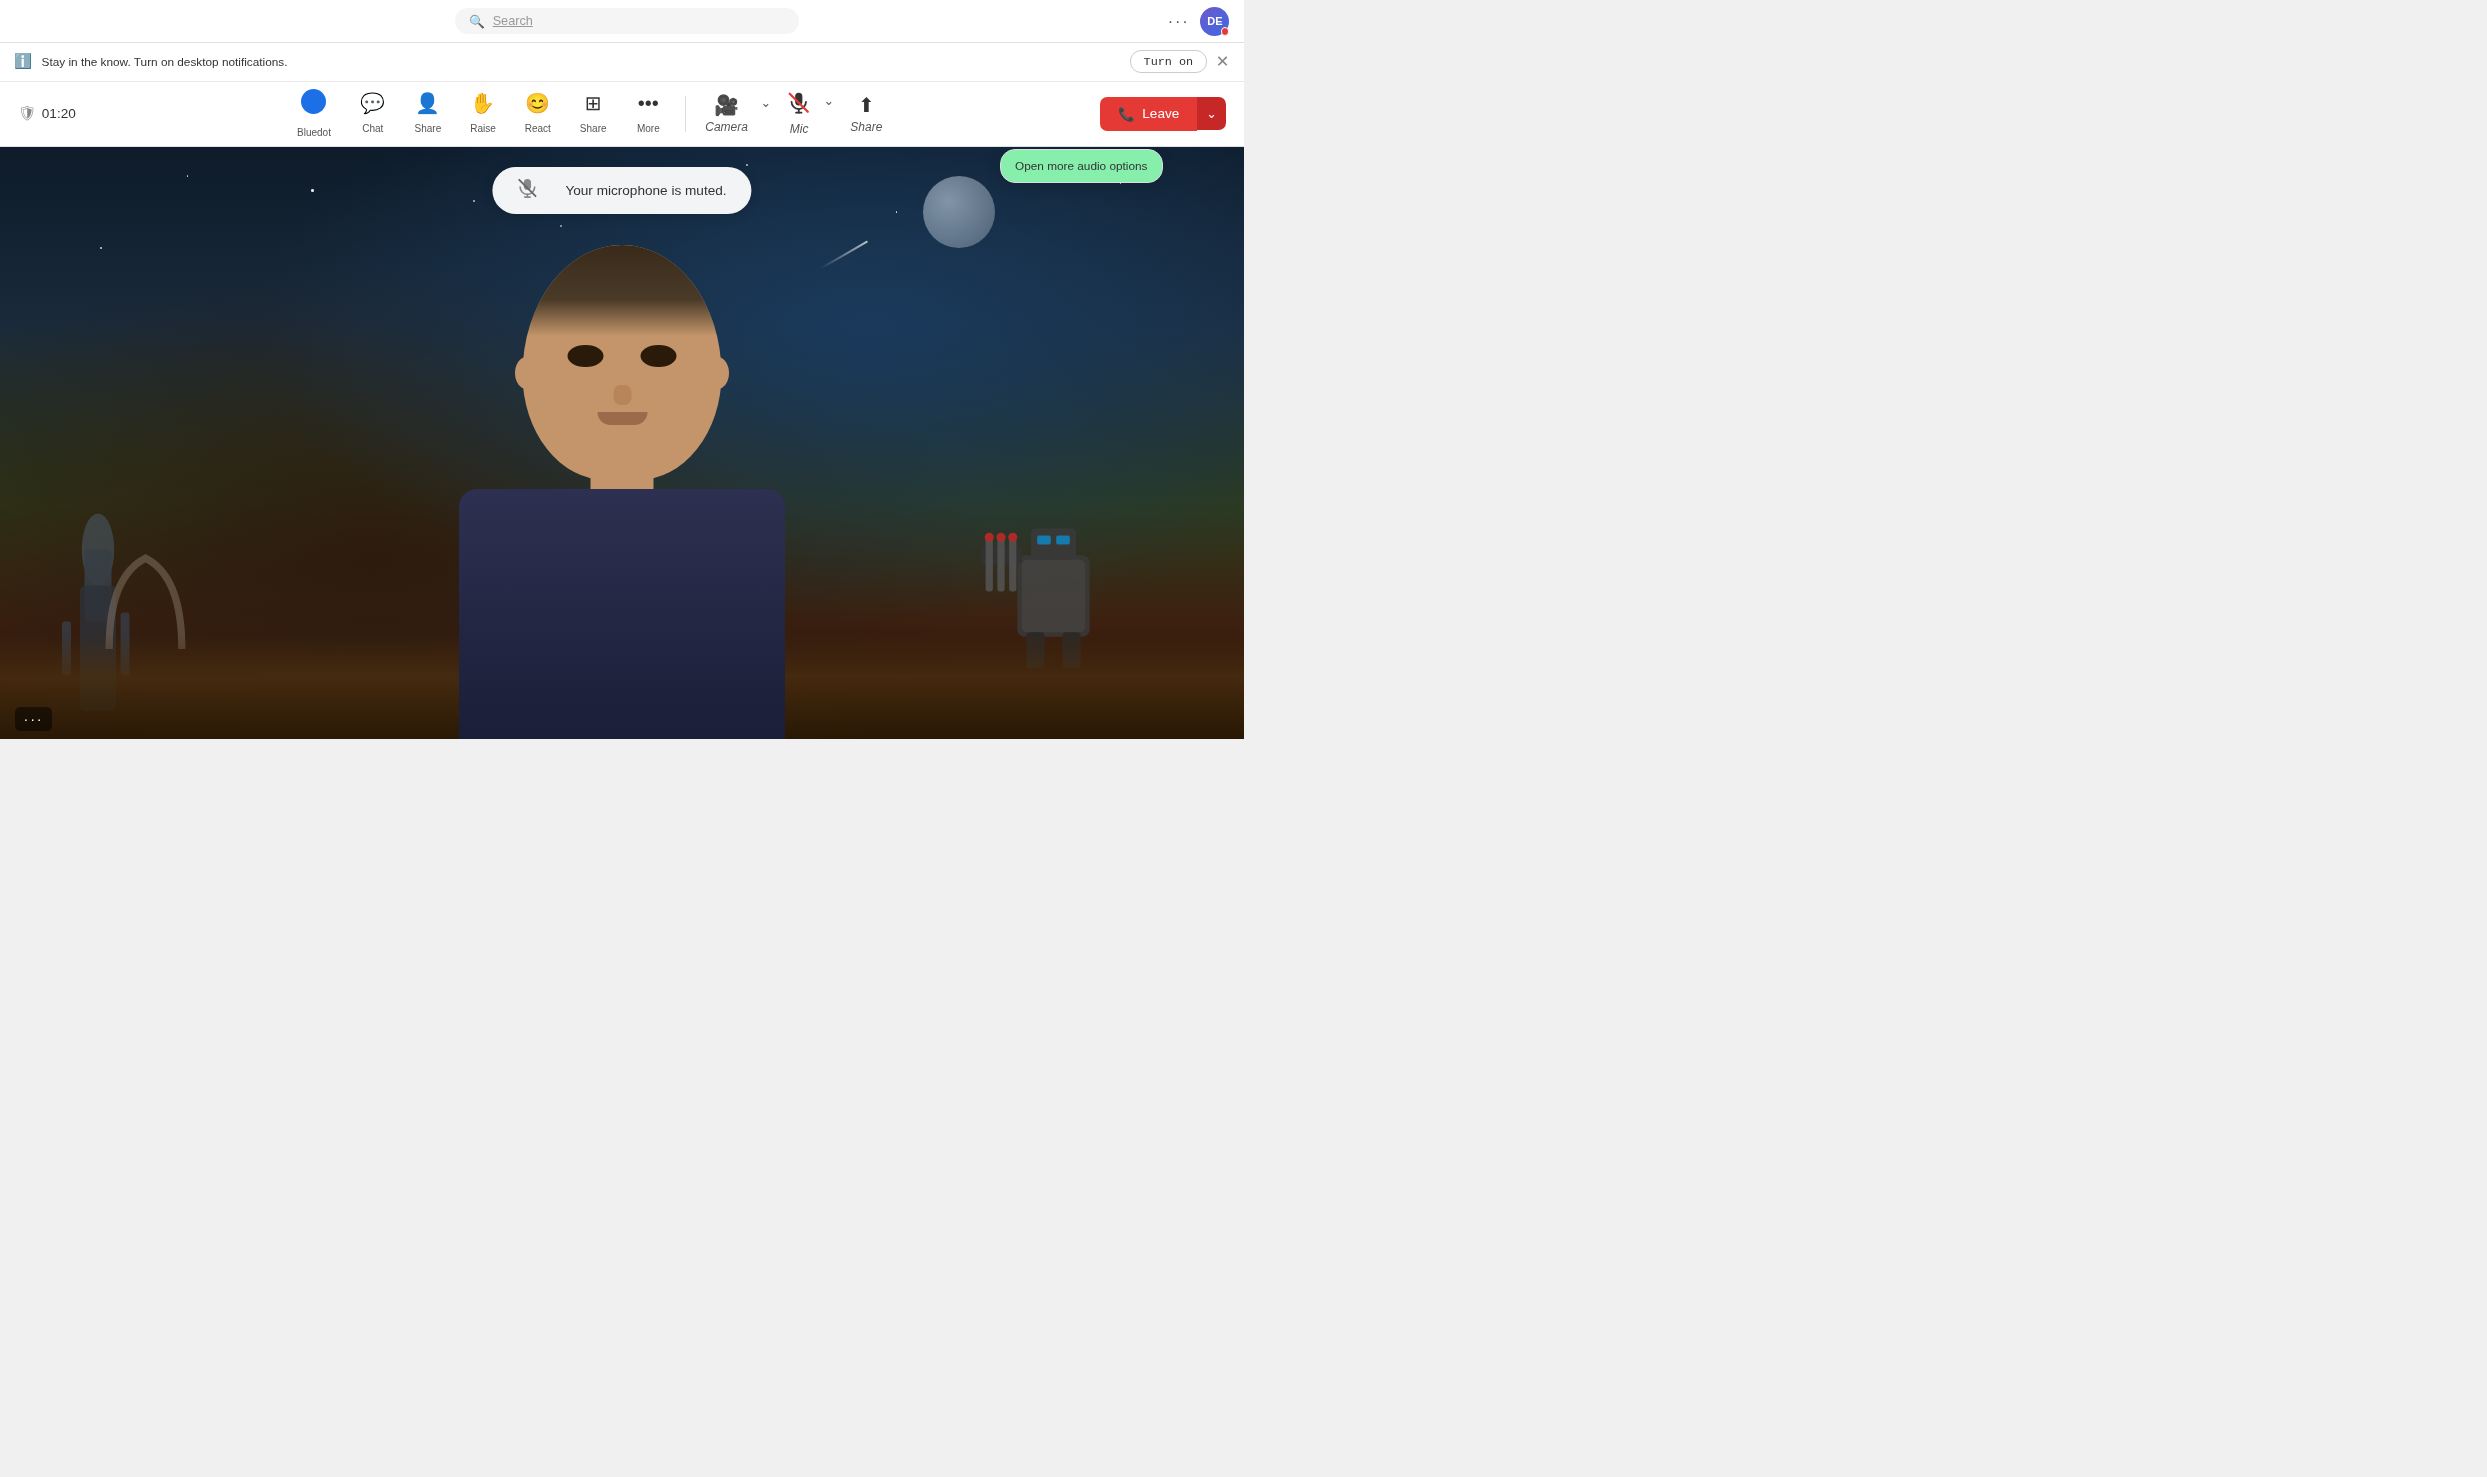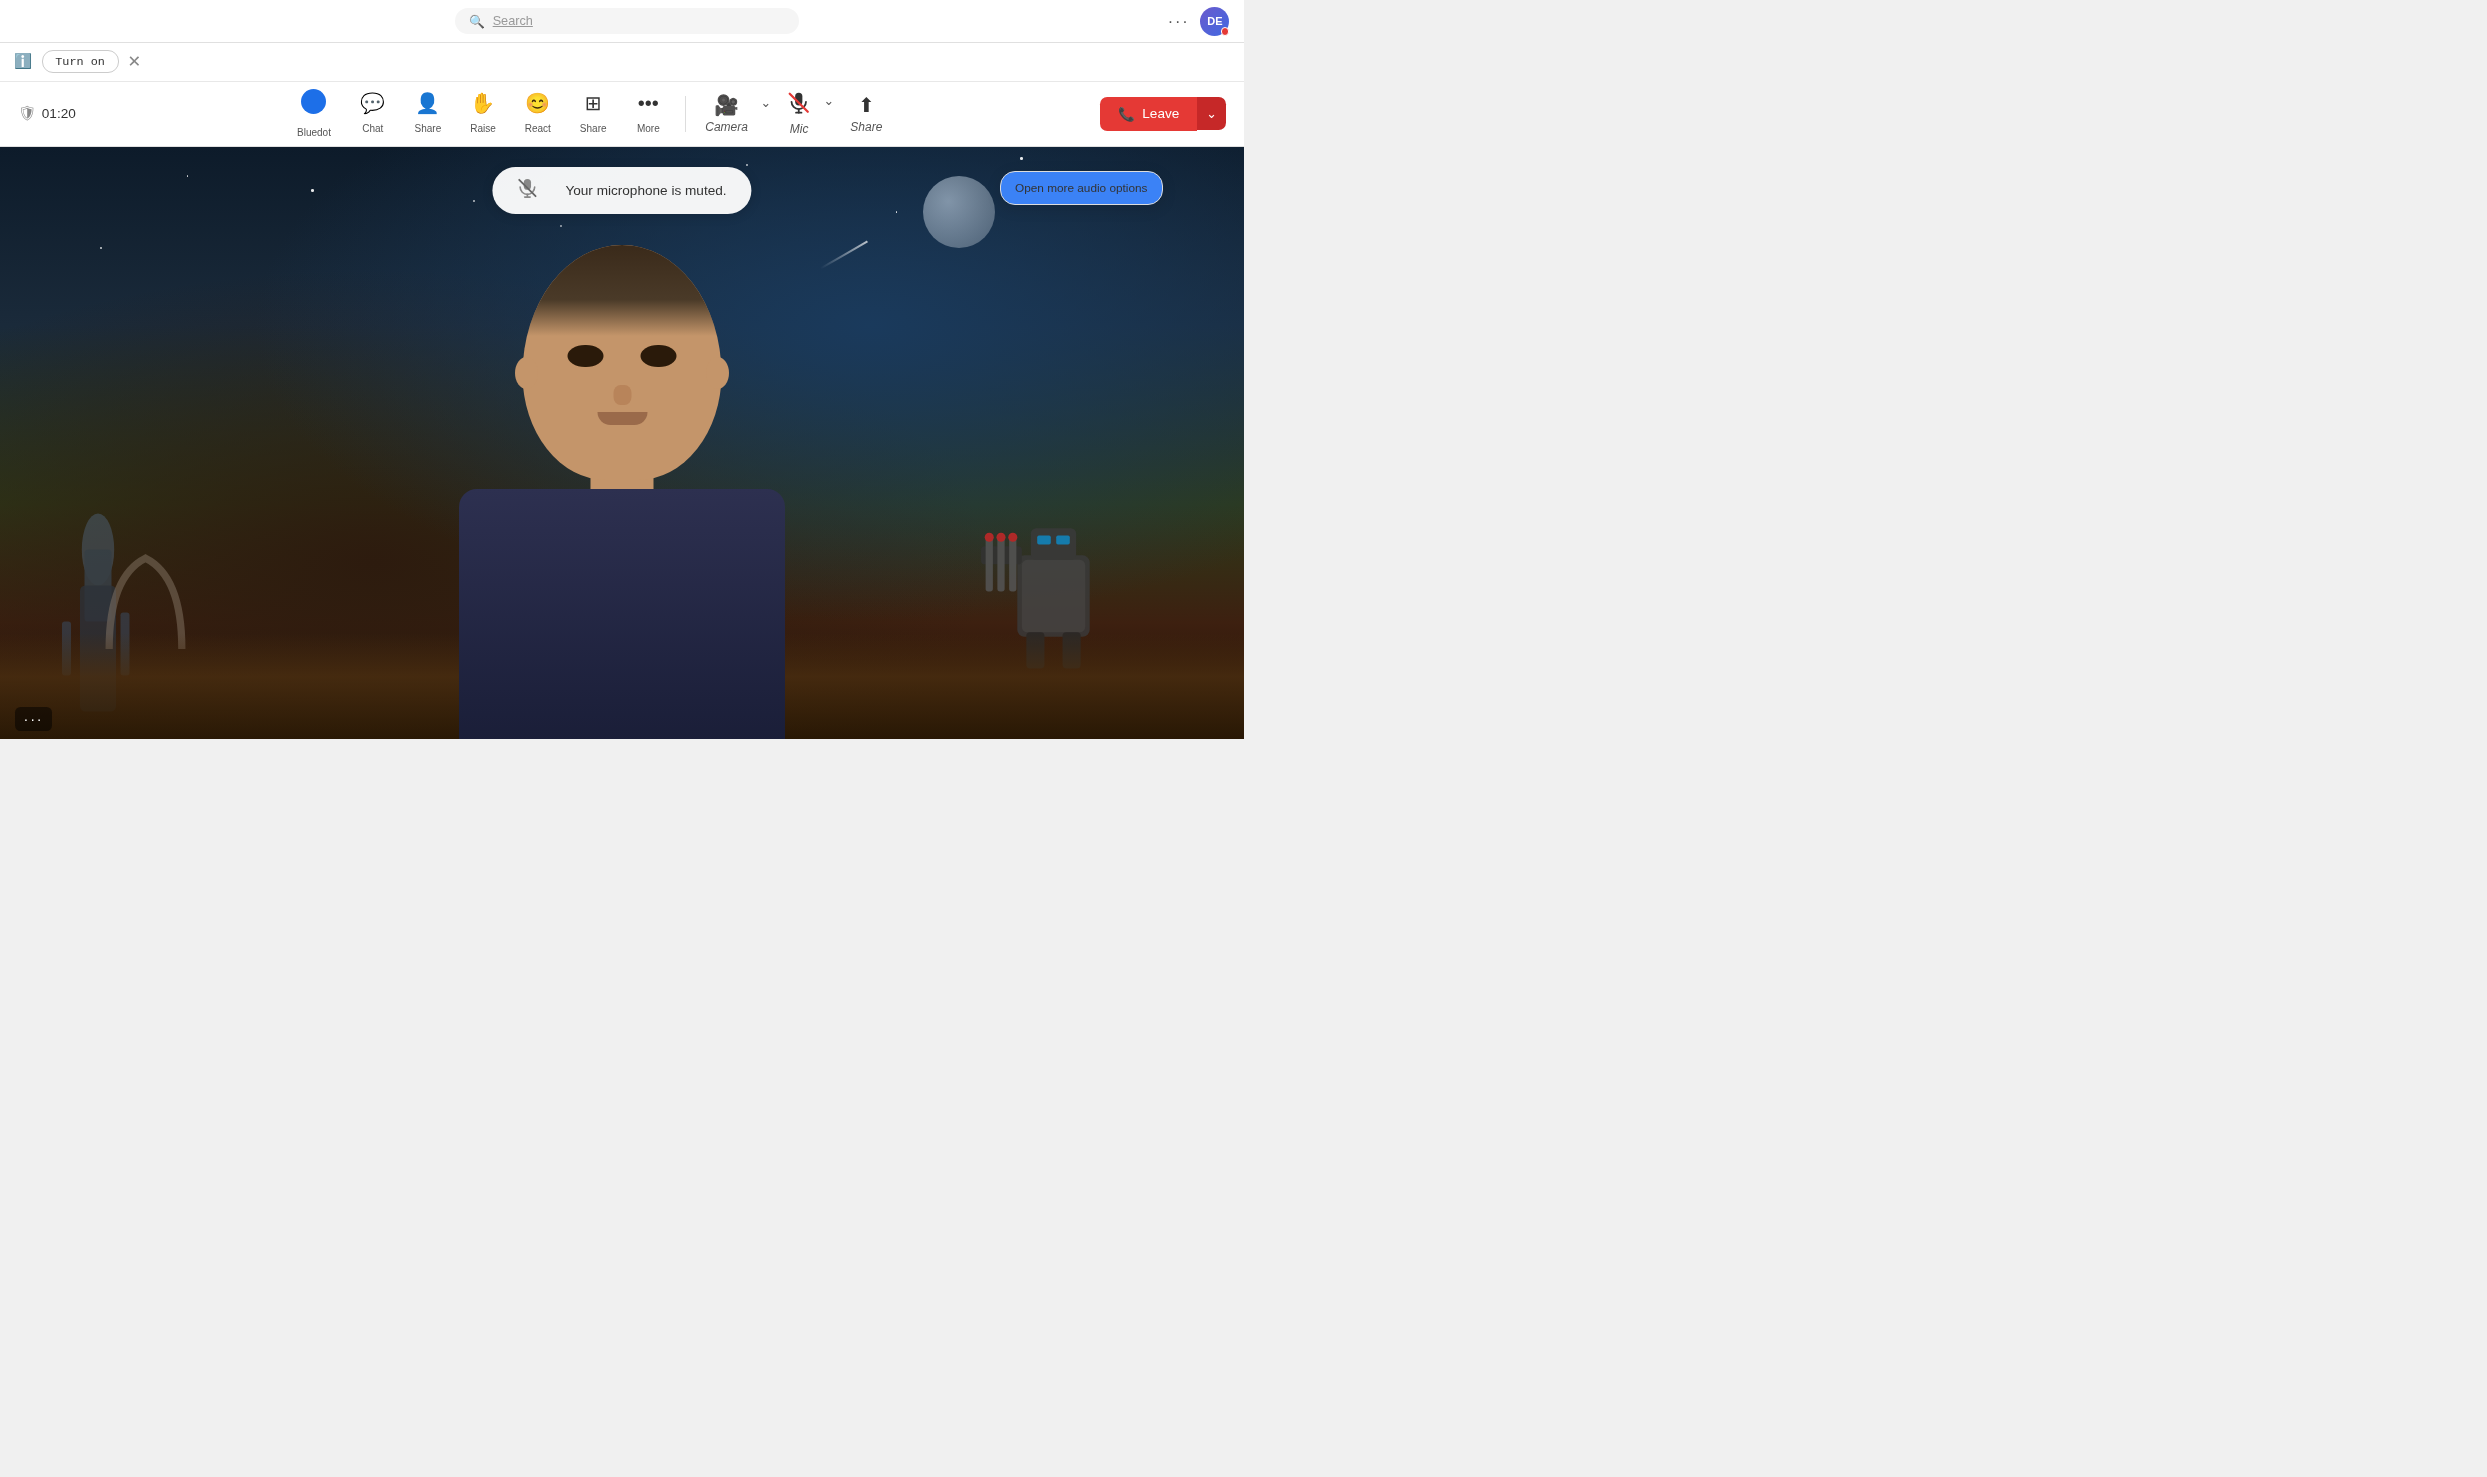--- a/index.html
+++ b/index.html
@@ -288,23 +288,23 @@
       white-space: nowrap;
     }
     .muted-mic-icon {
       font-size: 18px;
       color: #666;
     }
 
     
     .tooltip-box {
       position: absolute;
-      top: 24px;
+      top: 2px;
       right: 81px;
-      background: #3b82f6;
+      background: #86efac;
       border: 0.9px solid #ddd;
       border-radius: 15px;
       padding: 9px 14.5px;
       font-size: 11.8px;
       color: #333;
       box-shadow: 0 3.6px 14.5px rgba(0,0,0,0.12);
       white-space: nowrap;
     }
 
     
@@ -364,20 +364,21 @@
     <button class="ellipsis-btn">···</button>
     <div class="avatar-circle">
       <span>DE</span>
       <div class="avatar-dot"></div>
     </div>
   </div>
 </div>
 
 <div class="notification-bar">
   <span class="notif-info-icon">ℹ️</span>
+  <span class="notif-text">Stay in the know. Turn on desktop notifications.</span>
   <button class="turn-on-btn">Turn on</button>
   <button class="close-notif-btn">✕</button>
 </div>
 
 <div class="toolbar">
 
   <div class="timer">
     <span class="shield-icon">🛡</span>
     <span>01:20</span>
   </div>

